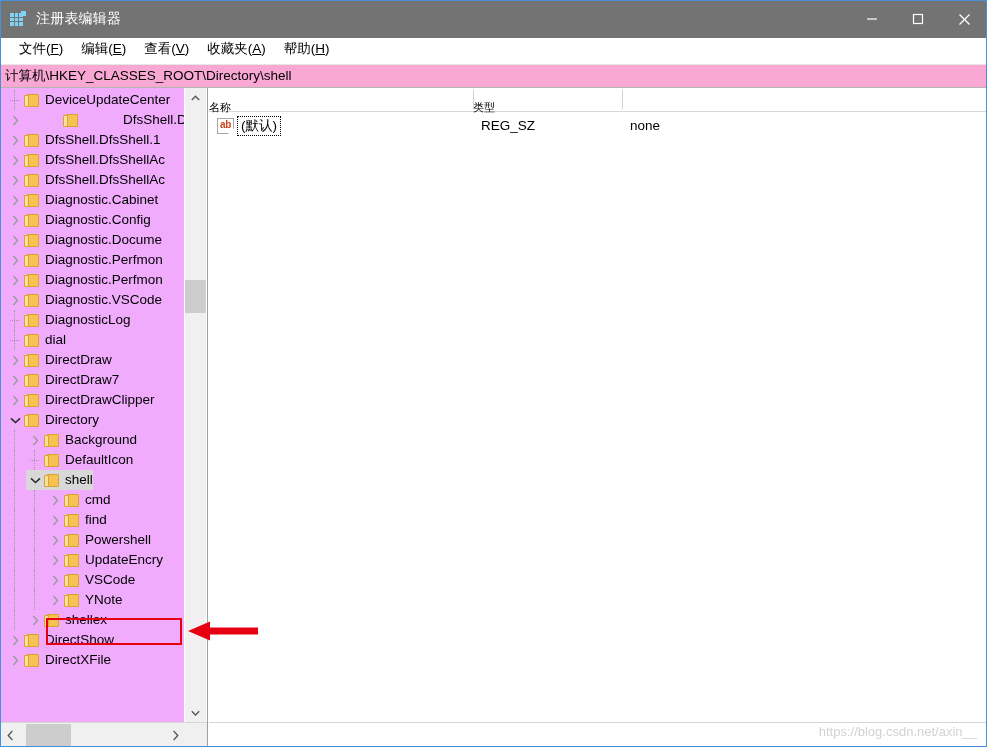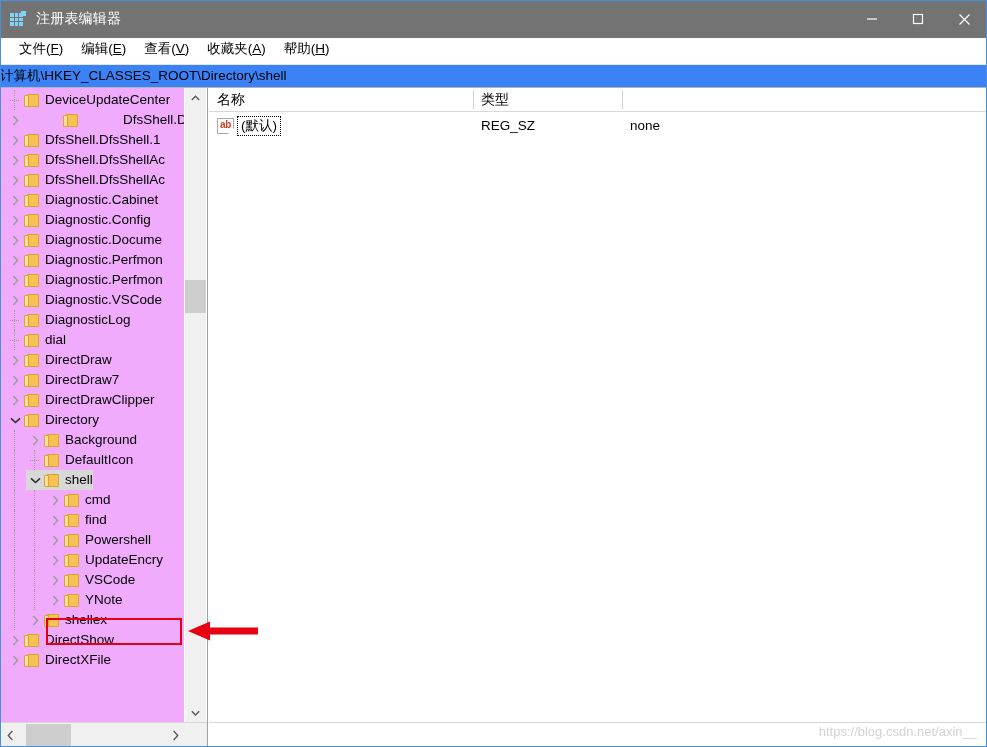--- a/index.html
+++ b/index.html
@@ -88,26 +88,27 @@
     white-space: nowrap;
     line-height: 17px;
   }
   .menu-item .mn { text-decoration: underline; }
 
   
   .addressbar {
     position: absolute;
     left: 0; top: 64px;
     width: 987px; height: 24px;
-    background: #3b82f6;
+    background: #f9a8d4;
     border-top: 1px solid #e6e6e6;
     border-bottom: 1px solid #b4b4b4;
     box-sizing: border-box;
     display: flex;
     align-items: center;
+    padding-left: 5px;
   }
   .addr-text {
     font-size: 13.5px;
     color: #000000;
     white-space: nowrap;
   }
 
   
   .content {
     position: absolute;
@@ -281,26 +282,25 @@
   .list-header {
     position: absolute;
     left: 0; top: 0;
     width: 778px; height: 24px;
     background: #ffffff;
     border-bottom: 1px solid #d8d8d8;
     box-sizing: border-box;
   }
   .col-head {
     position: absolute;
-    top: 0;
+    top: 8px;
     height: 23px;
-    font-size: 14px;
+    font-size: 11px;
     color: #000000;
     line-height: 23px;
-    padding-left: 8px;
     box-sizing: border-box;
     white-space: nowrap;
   }
   .col-sep {
     position: absolute;
     top: 2px;
     width: 1px;
     height: 19px;
     background: #d3d3d3;
   }

